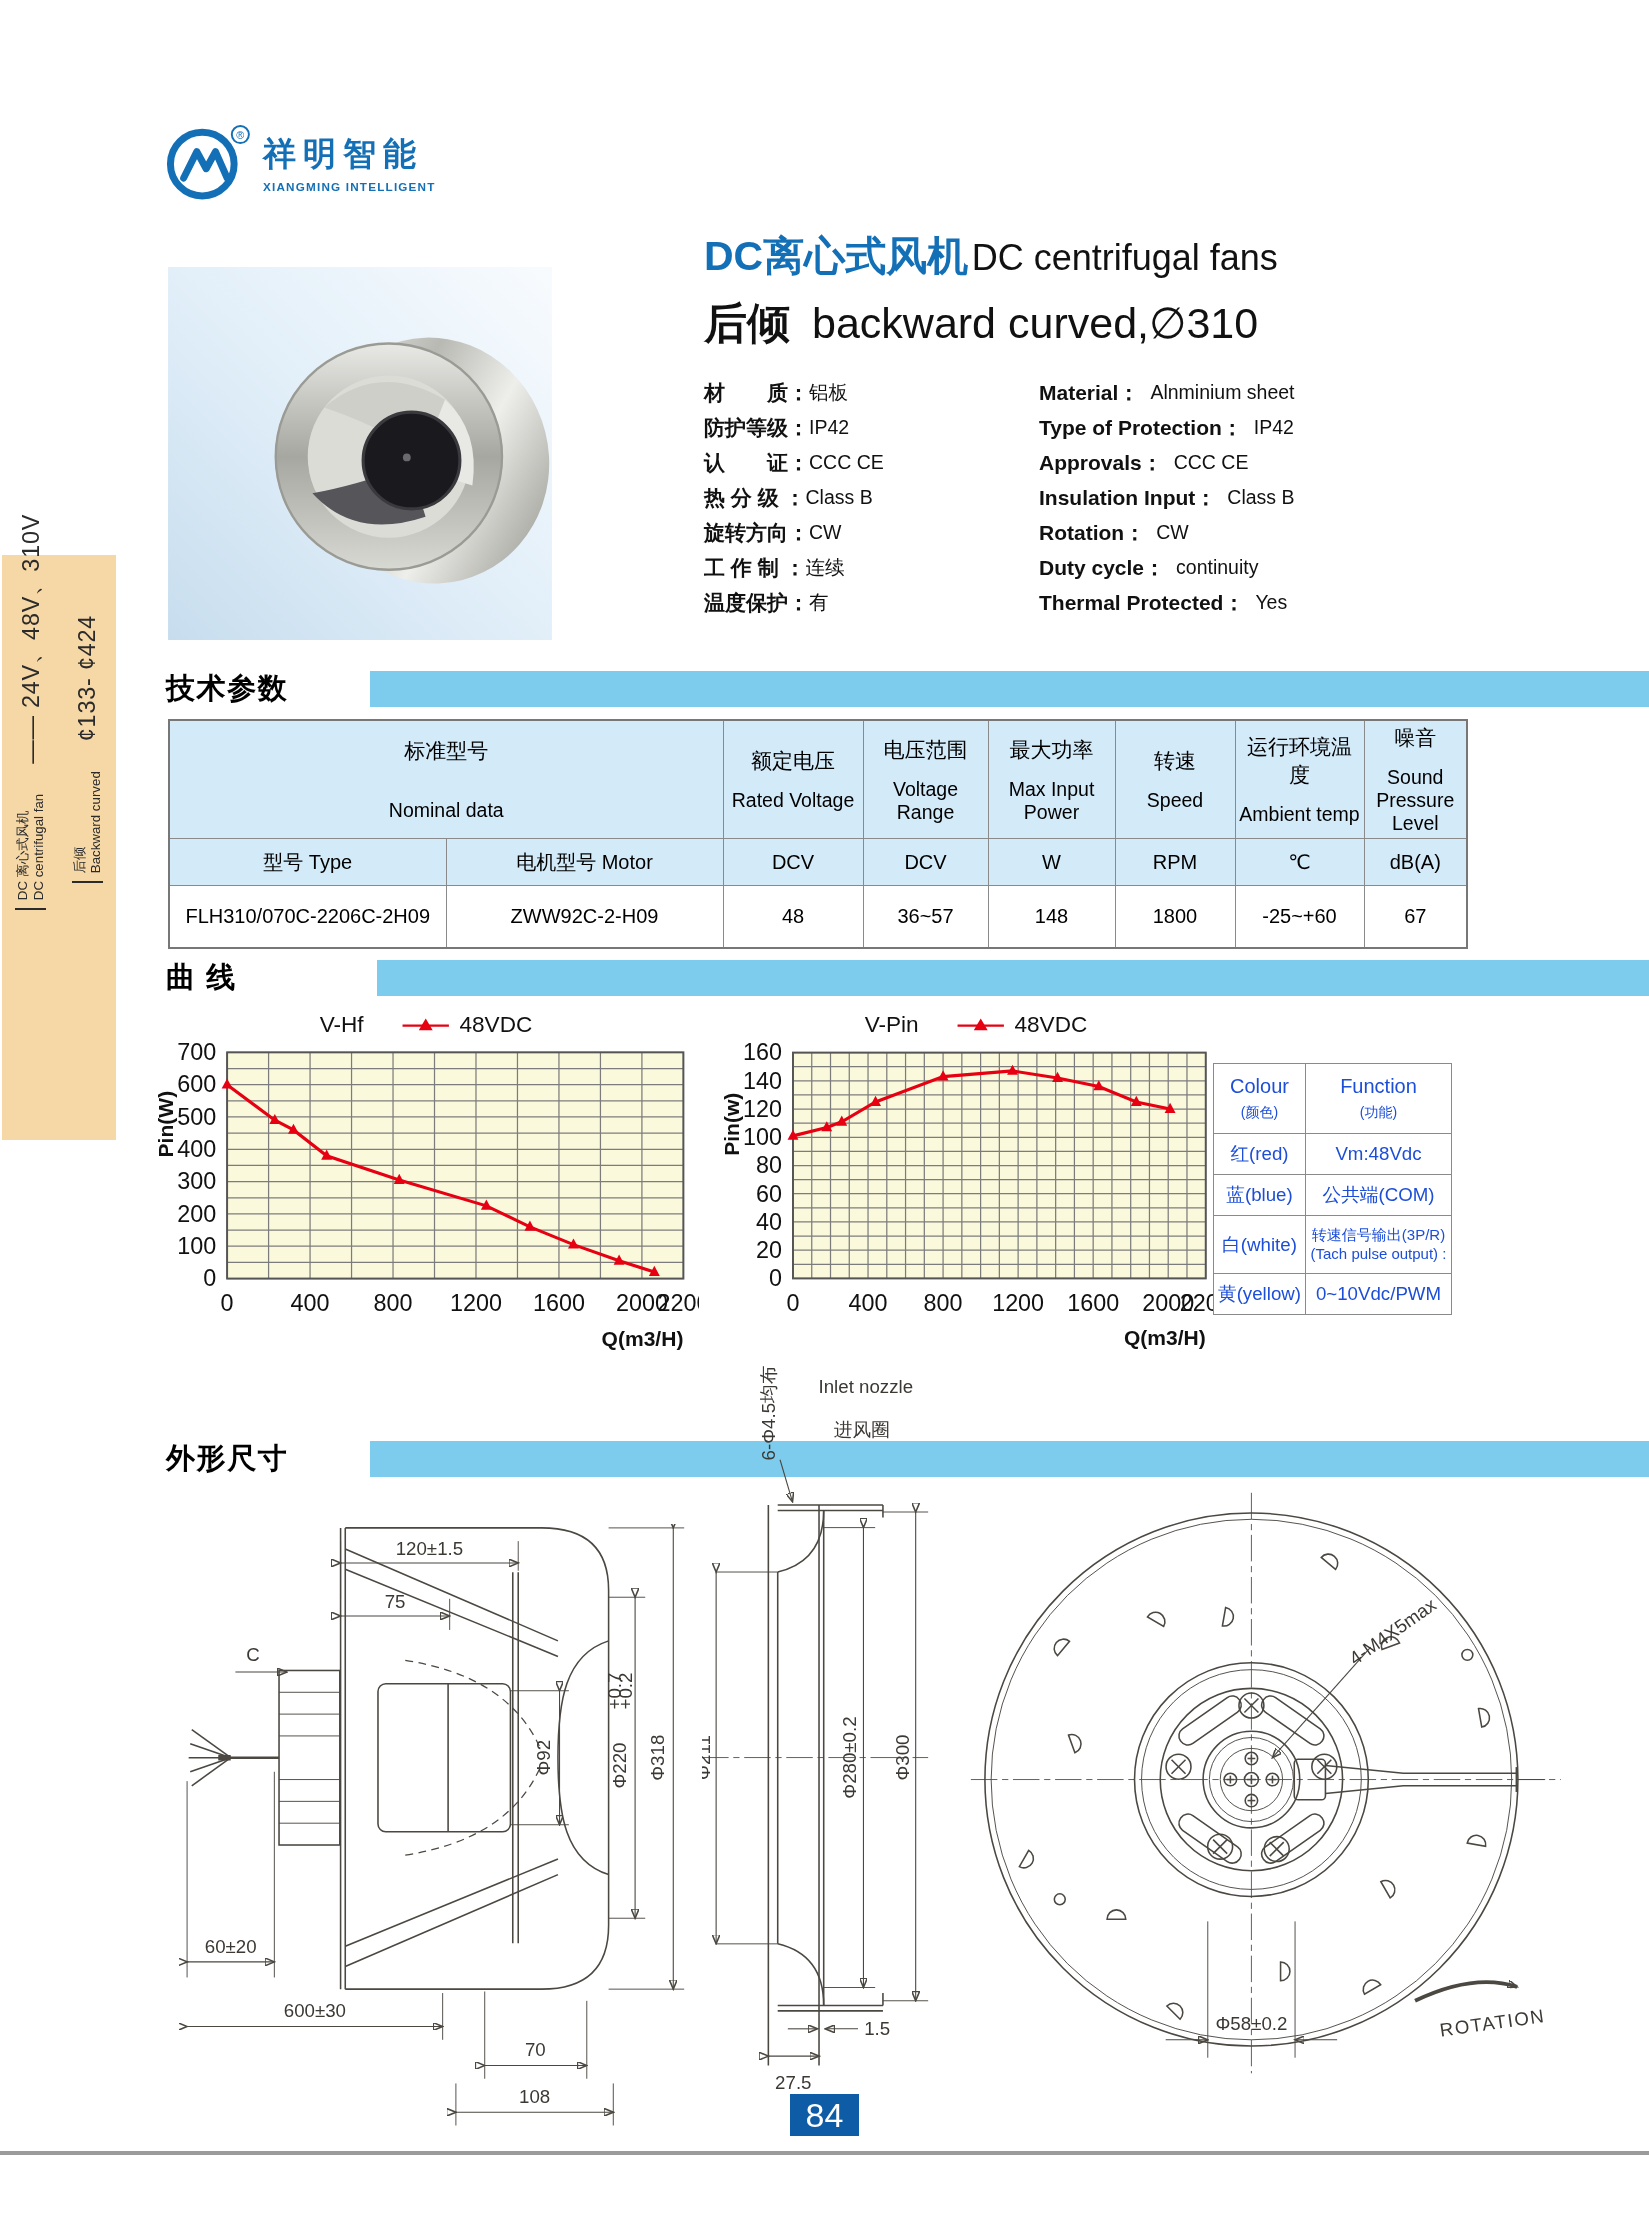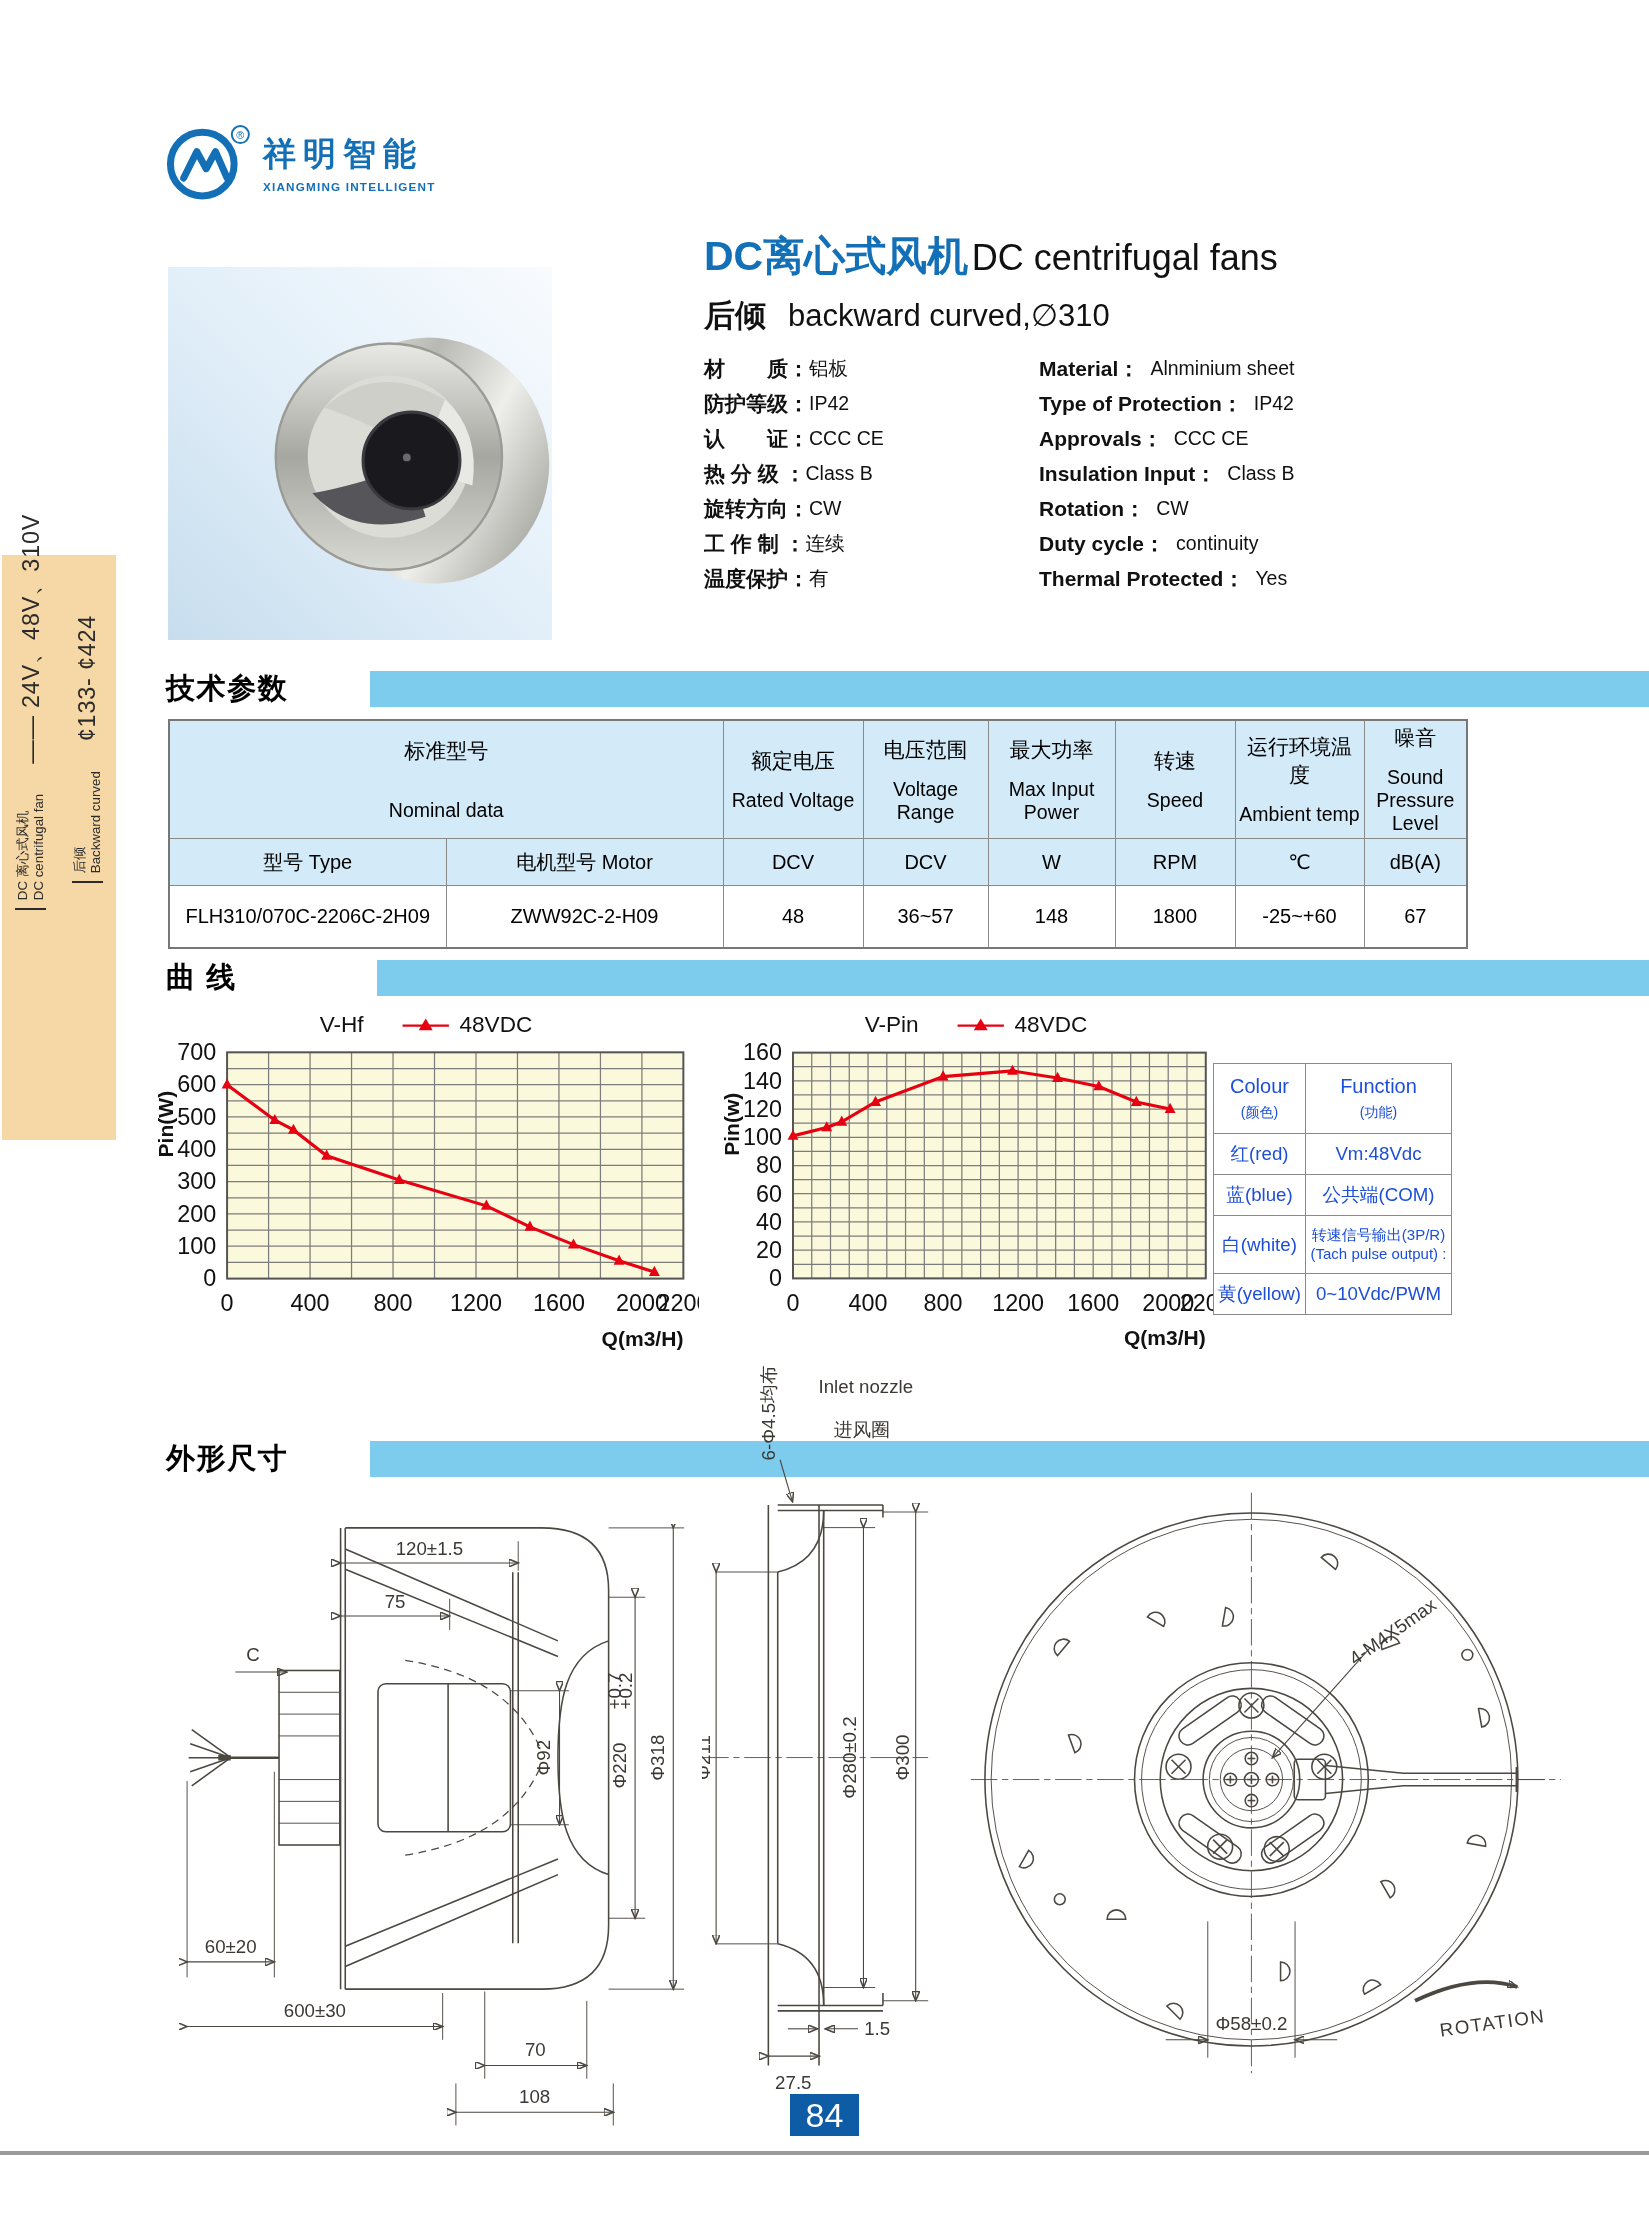--- a/index.html
+++ b/index.html
@@ -26,23 +26,23 @@
   .sb-big{font-size:23.4px;margin-left:30px;white-space:nowrap;letter-spacing:0.8px;}
   .sb-r1{padding-left:230px;} .sb-r2{padding-left:257px;}
 
   
   .photo{position:absolute;left:168px;top:267px;width:384px;height:373px;}
 
   
   .title-block{position:absolute;left:704px;top:229px;width:943px;}
   .t1 .cn{font-size:41px;font-weight:bold;color:var(--accent);}
   .t1 .en{font-size:36px;font-weight:500;color:#111;}
-  .t2{margin-top:11px;font-size:31px;color:#111;}
+  .t2{margin-top:11px;font-size:43px;color:#111;}
   .t2 .cn{font-weight:bold;margin-right:22px;}
-  .specs{margin-top:14px;}
+  .specs{margin-top:22px;}
   .spec-row{display:flex;height:35px;align-items:center;font-size:19.5px;color:#111;}
   .spec-cn{width:335px;display:flex;align-items:center;}
   .spec-cn .lab{font-weight:bold;font-size:21px;}
   .spec-en{display:flex;align-items:center;}
   .spec-en .lab{font-weight:bold;font-size:21px;margin-right:11px;}
 
   
   .section{position:absolute;left:166px;right:0;height:37px;display:flex;align-items:center;}
   .section-label{font-size:29px;font-weight:bold;color:#000;width:204px;letter-spacing:1.6px;}
   .section-bar{flex:1;height:36px;background:var(--bar);}

